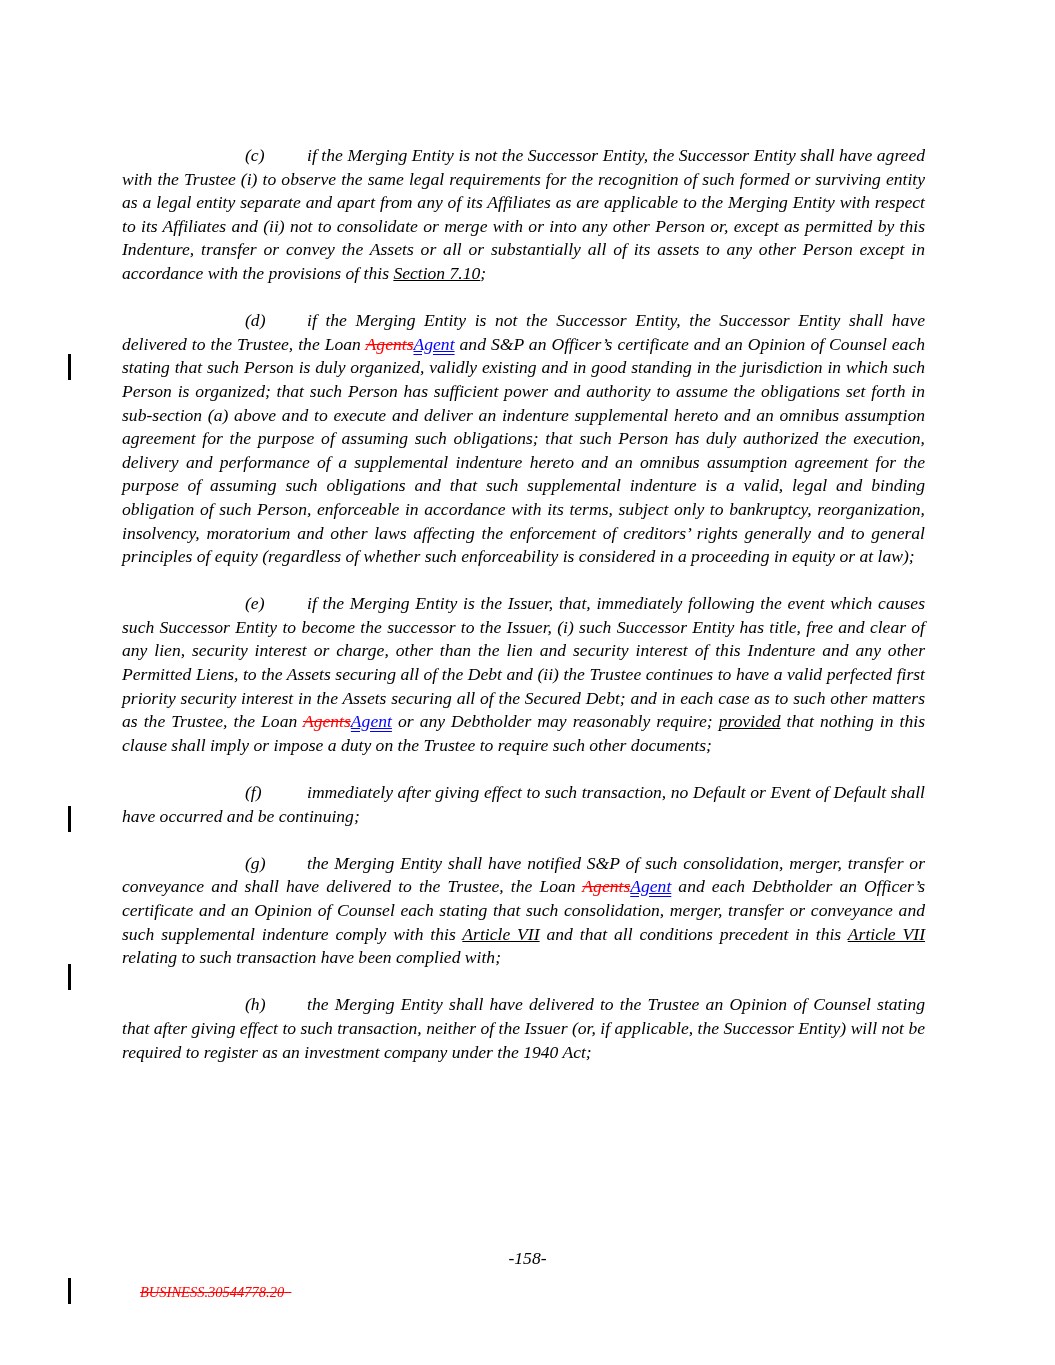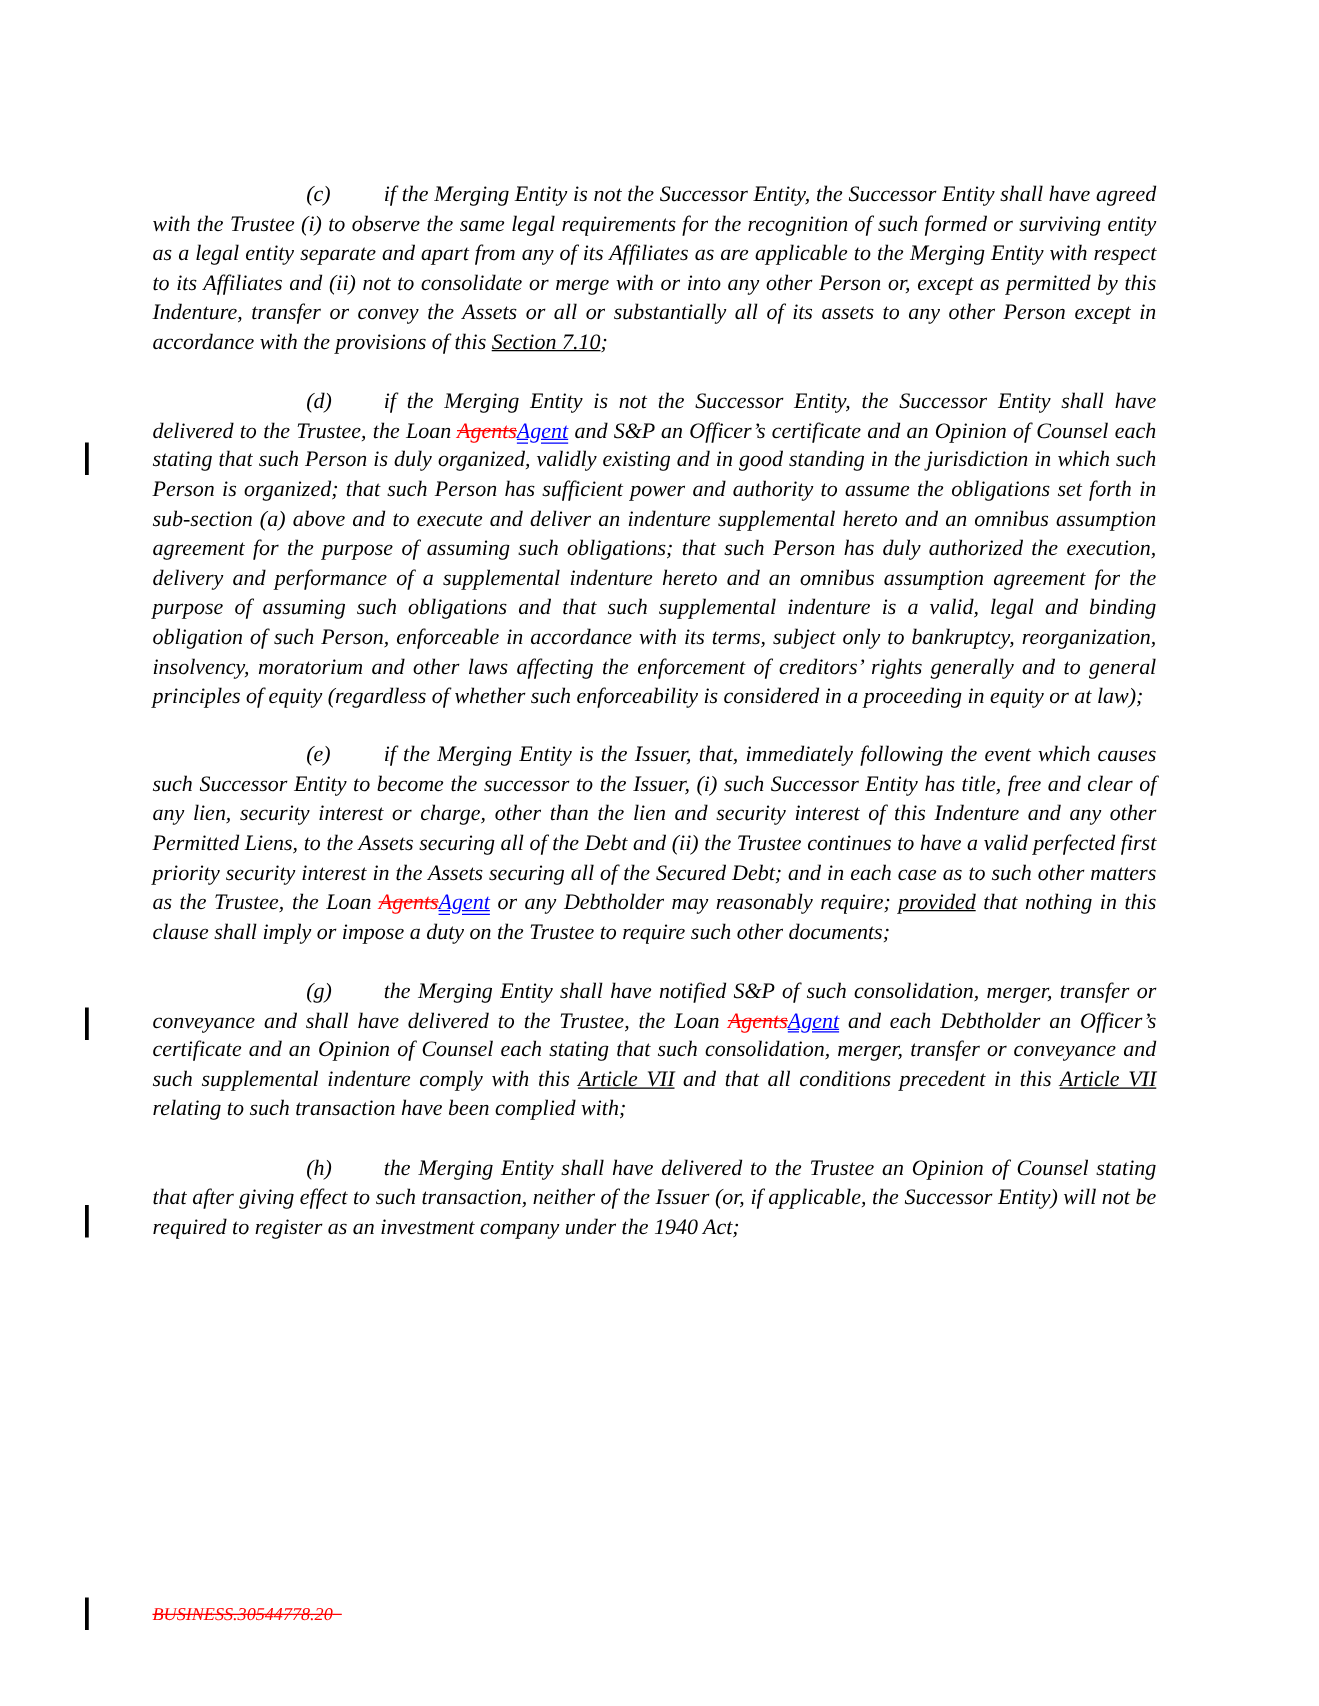--- a/index.html
+++ b/index.html
@@ -52,21 +52,21 @@
     top: 1247px;
     left: 0;
     width: 1055px;
     text-align: center;
     font-size: 17.6px;
     line-height: 23.6px;
   }
   .doc-id {
     position: absolute;
     top: 1282px;
-    left: 122px;
+    left: 140px;
     font-size: 14.5px;
     line-height: 20px;
     color: var(--del-color, #ff0000);
     text-decoration: line-through;
   }
   .doc-id::after { content: "\00a0\00a0"; }
 </style>
 </head>
 <body>
 
@@ -78,22 +78,24 @@
   <div class="changebar" style="top:1278px;height:26px"></div>
 
   <div class="content">
 
     <p class="para"><span class="labeltab"><span>(c)</span></span><span>if the Merging Entity is not the Successor Entity, the Successor Entity shall have agreed with the Trustee (i) to observe the same legal requirements for the recognition of such formed or surviving entity as a legal entity separate and apart from any of its Affiliates as are applicable to the Merging Entity with respect to its Affiliates and (ii) not to consolidate or merge with or into any other Person or, except as permitted by this Indenture, transfer or convey the Assets or all or substantially all of its assets to any other Person except in accordance with the provisions of this </span><span class="u">Section 7.10</span><span>;</span></p>
 
     <p class="para"><span class="labeltab"><span>(d)</span></span><span>if the Merging Entity is not the Successor Entity, the Successor Entity shall have delivered to the Trustee, the Loan </span><span class="del">Agents</span><span class="ins">Agent</span><span> and S&amp;P an Officer’s certificate and an Opinion of Counsel each stating that such Person is duly organized, validly existing and in good standing in the jurisdiction in which such Person is organized; that such Person has sufficient power and authority to assume the obligations set forth in sub-section (a) above and to execute and deliver an indenture supplemental hereto and an omnibus assumption agreement for the purpose of assuming such obligations; that such Person has duly authorized the execution, delivery and performance of a supplemental indenture hereto and an omnibus assumption agreement for the purpose of assuming such obligations and that such supplemental indenture is a valid, legal and binding obligation of such Person, enforceable in accordance with its terms, subject only to bankruptcy, reorganization, insolvency, moratorium and other laws affecting the enforcement of creditors’ rights generally and to general principles of equity (regardless of whether such enforceability is considered in a proceeding in equity or at law);</span></p>
 
     <p class="para"><span class="labeltab"><span>(e)</span></span><span>if the Merging Entity is the Issuer, that, immediately following the event which causes such Successor Entity to become the successor to the Issuer, (i) such Successor Entity has title, free and clear of any lien, security interest or charge, other than the lien and security interest of this Indenture and any other Permitted Liens, to the Assets securing all of the Debt and (ii) the Trustee continues to have a valid perfected first priority security interest in the Assets securing all of the Secured Debt; and in each case as to such other matters as the Trustee, the Loan </span><span class="del">Agents</span><span class="ins">Agent</span><span> or any Debtholder may reasonably require; </span><span class="u">provided</span><span> that nothing in this clause shall imply or impose a duty on the Trustee to require such other documents;</span></p>
 
+    <p class="para"><span class="labeltab"><span>(f)</span></span><span>immediately after giving effect to such transaction, no Default or Event of Default shall have occurred and be continuing;</span></p>
 
     <p class="para"><span class="labeltab"><span>(g)</span></span><span>the Merging Entity shall have notified S&amp;P of such consolidation, merger, transfer or conveyance and shall have delivered to the Trustee, the Loan </span><span class="del">Agents</span><span class="ins">Agent</span><span> and each Debtholder an Officer’s certificate and an Opinion of Counsel each stating that such consolidation, merger, transfer or conveyance and such supplemental indenture comply with this </span><span class="u">Article VII</span><span> and that all conditions precedent in this </span><span class="u">Article VII</span><span> relating to such transaction have been complied with;</span></p>
 
     <p class="para"><span class="labeltab"><span>(h)</span></span><span>the Merging Entity shall have delivered to the Trustee an Opinion of Counsel stating that after giving effect to such transaction, neither of the Issuer (or, if applicable, the Successor Entity) will not be required to register as an investment company under the 1940 Act;</span></p>
 
   </div>
 
+  <div class="page-number">-158-</div>
   <div class="doc-id">BUSINESS.30544778.20</div>
 
 </div>
 
 </body></html>

